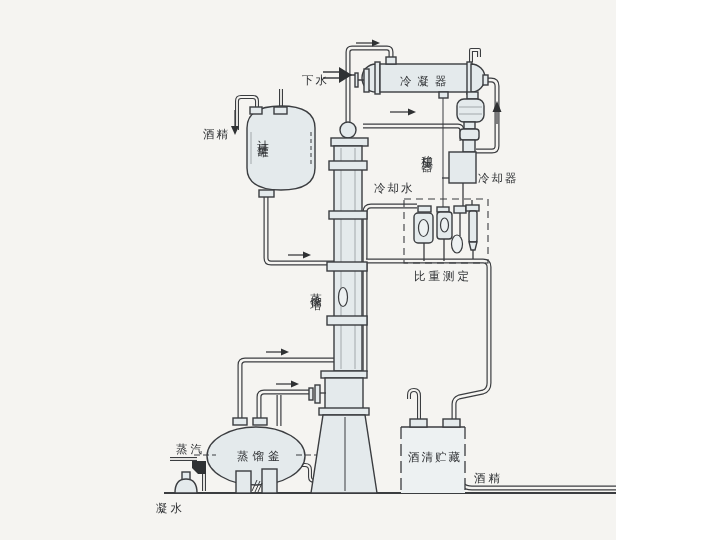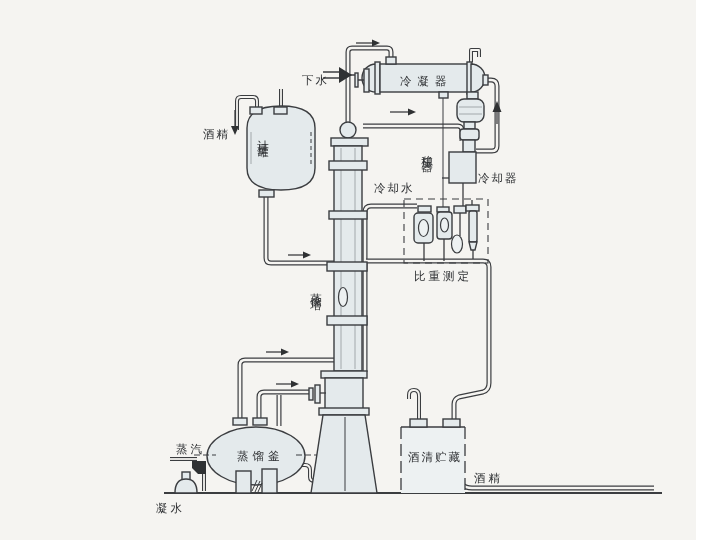--- a/index.html
+++ b/index.html
@@ -1,16 +1,16 @@
 <!DOCTYPE html>
 <html><head>
 <meta charset="utf-8">
 <style>
   html,body{margin:0;padding:0;}
-  #page{position:relative;width:696px;height:540px;background:#f5f4f1;overflow:hidden;
+  #page{position:relative;width:616px;height:540px;background:#f5f4f1;overflow:hidden;
         font-family:"DejaVu Sans","Liberation Sans",sans-serif;}
   svg{position:absolute;left:0;top:0;}
   svg text{font-family:"DejaVu Sans","Liberation Sans",sans-serif;fill:#2e3033;font-size:11.5px;}
   .ls2{letter-spacing:2px}.ls3{letter-spacing:3px}.ls4{letter-spacing:4px}.ls6{letter-spacing:6px}
   .vtext{writing-mode:vertical-rl;text-orientation:upright;letter-spacing:3px;}
   .po{fill:none;stroke:#3b3d40;stroke-width:5;stroke-linejoin:round;stroke-linecap:butt}
   .pi{fill:none;stroke:#f5f4f1;stroke-width:2.6;stroke-linejoin:round;stroke-linecap:butt}
   .pot{stroke-width:4}.pit{stroke-width:1.8}
   .ln{fill:none;stroke:#3b3d40;stroke-width:1.3}
   .lnw{fill:none;stroke:#3b3d40;stroke-width:2}

